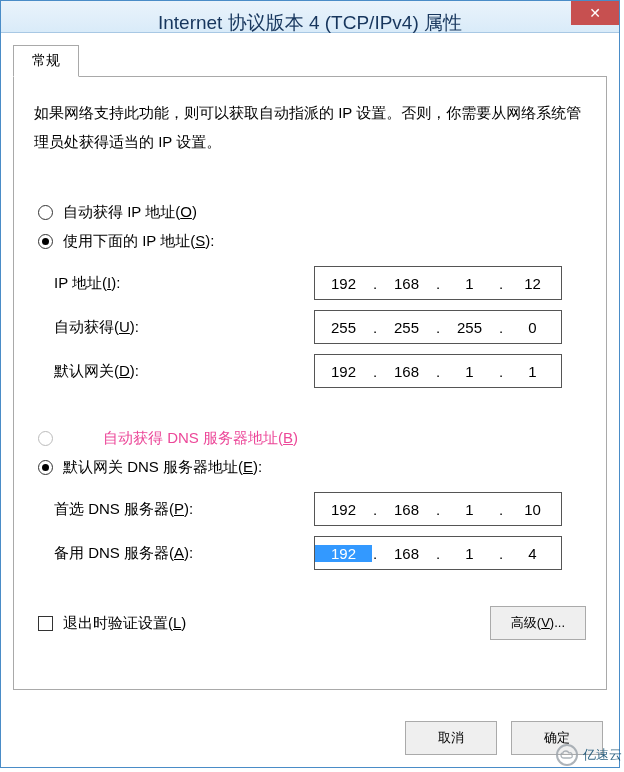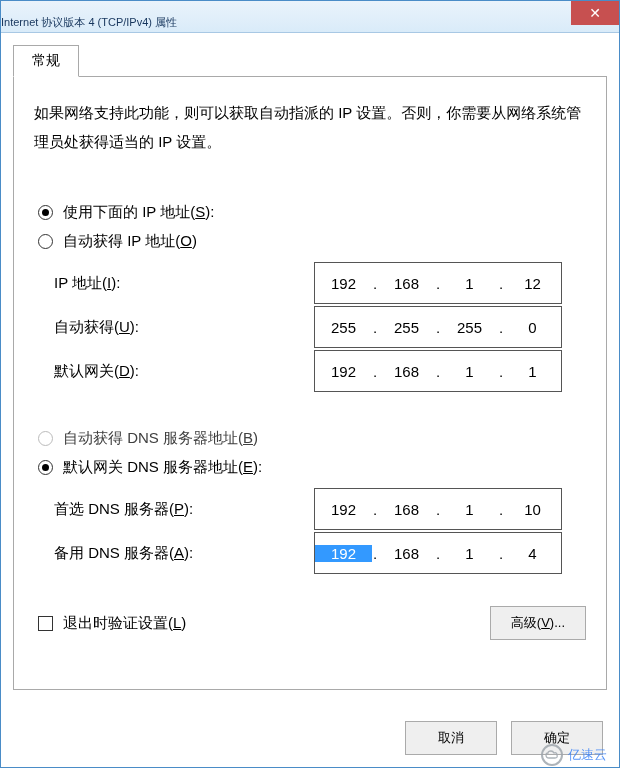--- a/index.html
+++ b/index.html
@@ -26,23 +26,23 @@
     .titlebar {
       height: 32px;
       background: linear-gradient(to bottom, #eaf3fb, #d9ebf9);
       border-bottom: 1px solid #a8c8e4;
       display: flex;
       align-items: center;
       position: relative;
     }
     .titlebar-title {
       flex: 1;
-      text-align: left;
+      text-align: center;
       color: #17365d;
-      font-size: 11px;
+      font-size: 19px;
       margin-top: 12px;
     }
     .close-btn {
       position: absolute;
       right: 0;
       top: 0;
       width: 48px;
       height: 24px;
       background: #c75050;
       color: #fff;
@@ -95,21 +95,22 @@
     .radio-group {
       margin-bottom: 6px;
     }
     .radio-row {
       display: flex;
       align-items: center;
       padding: 5px 0 5px 4px;
       font-size: 15px;
     }
     .radio-row.disabled {
-      color: #404040;
+      color: #ec4899;
+      gap: 40px;
     }
     .radio {
       width: 15px;
       height: 15px;
       border: 1px solid #333;
       border-radius: 50%;
       margin-right: 10px;
       display: inline-flex;
       align-items: center;
       justify-content: center;
@@ -139,21 +140,21 @@
       align-items: center;
       margin: 10px 0;
       height: 34px;
     }
     .field-label {
       flex: 0 0 260px;
       font-size: 15px;
     }
     .ip-input {
       width: 248px;
-      height: 42px;
+      height: 34px;
       border: 1px solid #555;
       display: flex;
       align-items: center;
       font-family: "Segoe UI", Arial, sans-serif;
       font-size: 15px;
       background: #fff;
     }
     .ip-octet {
       flex: 1;
       text-align: center;
@@ -213,26 +214,26 @@
       display: flex;
       align-items: center;
       justify-content: center;
       font-size: 16px;
       font-weight: bold;
       left: 368px;
       top: 592px;
     }
     .watermark {
       position: absolute;
-      right: 17px;
+      right: 2px;
       bottom: 6px;
       display: flex;
       align-items: center;
       gap: 5px;
-      color: #3b82f6;
+      color: #0c4a6e;
       font-size: 13px;
       opacity: 0.85;
     }
     .watermark-icon {
       width: 22px;
       height: 22px;
       border: 2px solid #9fa6ad;
       border-radius: 50%;
       display: flex;
       align-items: center;
@@ -257,29 +258,29 @@
       <div class="tab-strip">
         <div class="tab">常规</div>
       </div>
       <div class="tab-panel">
 
         <div class="description">如果网络支持此功能，则可以获取自动指派的 IP 设置。否则，你需要从网络系统管理员处获得适当的 IP 设置。</div>
 
         <div class="section">
           <div class="radio-group">
             <div class="radio-row">
+              <span class="radio"></span>
+              <span>
+                <span>自动获得 IP 地址(</span><span class="underline-letter">O</span><span>)</span>
+              </span>
+            </div>
+            <div class="radio-row">
               <span class="radio checked"></span>
               <span>
                 <span>使用下面的 IP 地址(</span><span class="underline-letter">S</span><span>):</span>
-              </span>
-            </div>
-            <div class="radio-row">
-              <span class="radio"></span>
-              <span>
-                <span>自动获得 IP 地址(</span><span class="underline-letter">O</span><span>)</span>
               </span>
             </div>
           </div>
 
           <div class="fields">
             <div class="field-row">
               <div class="field-label">
                 <span>IP 地址(</span><span class="underline-letter">I</span><span>):</span>
               </div>
               <div class="ip-input">

